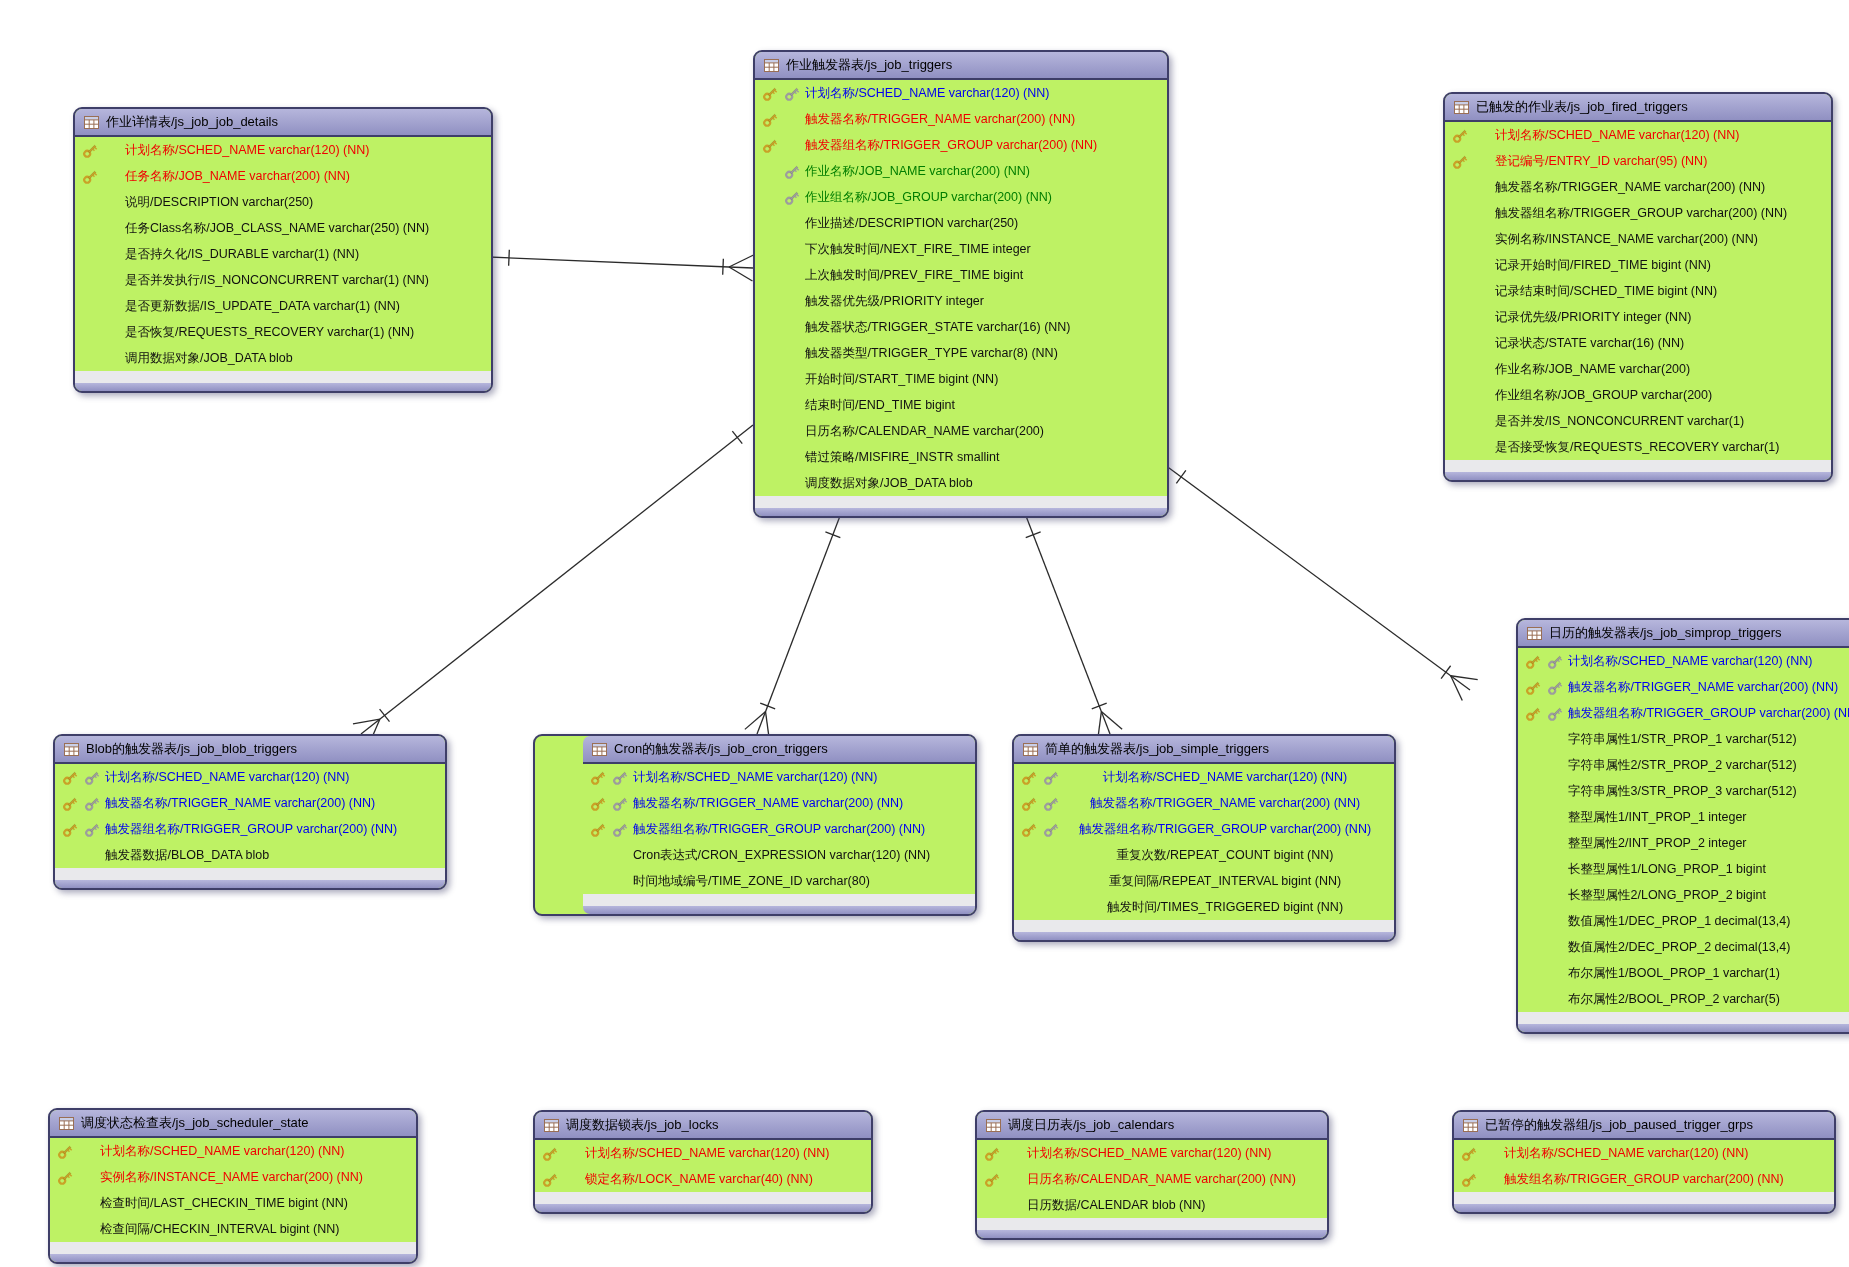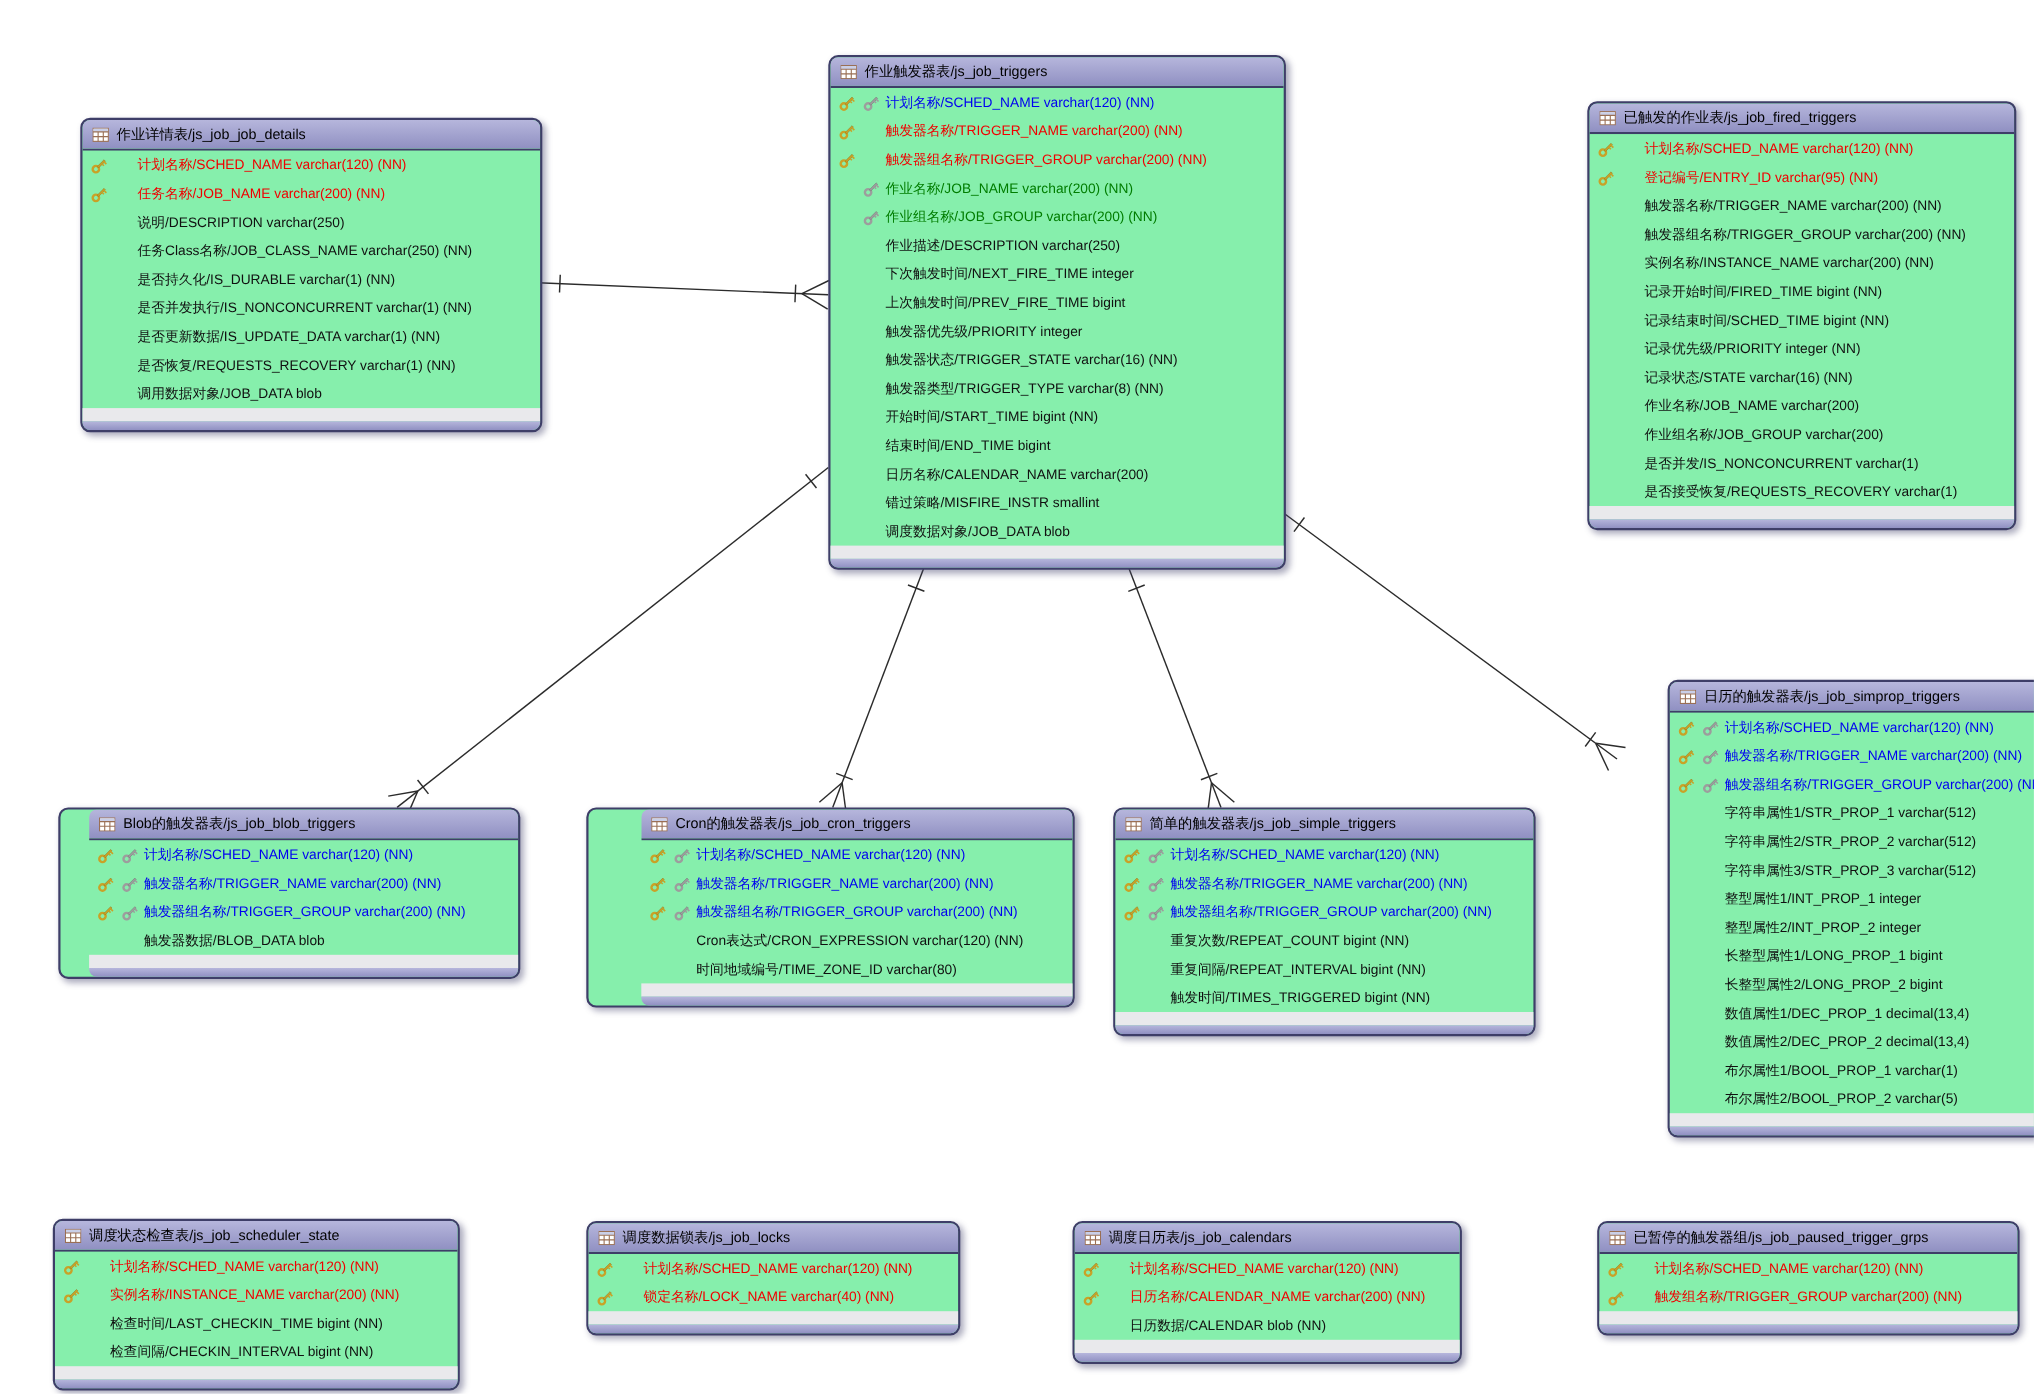--- a/index.html
+++ b/index.html
@@ -3,21 +3,21 @@
 <meta charset="utf-8">
 <style>
   html,body{margin:0;padding:0;}
   body{
     width:1849px;height:1267px;position:relative;background:#ffffff;
     font-family:"Liberation Sans","DejaVu Sans",sans-serif;overflow:hidden;
   }
   #rel-layer{position:absolute;left:0;top:0;z-index:1;}
   #rel-layer line{stroke:#2b2b2b;stroke-width:1.3;fill:none;}
   .db-table{
-    position:absolute;background:#86efac;border:2px solid #3e3e68;border-radius:9px;
+    position:absolute;background:#bef264;border:2px solid #3e3e68;border-radius:9px;
     box-shadow:3px 3px 6px rgba(70,70,110,.45);z-index:2;
   }
   .hd{
     height:26px;display:flex;align-items:center;gap:7px;padding:0 9px;
     background:linear-gradient(#b6b6dc,#9090c2);
     border-bottom:2px solid #3e3e68;border-radius:7px 7px 0 0;
     font-size:13px;color:#000;white-space:nowrap;
   }
   .hd .ticon{display:inline-flex;flex:0 0 auto;}
   .row{position:relative;height:26px;line-height:26px;padding-left:50px;padding-right:8px;
@@ -298,21 +298,21 @@
       <div class="row c-black"><span>整型属性2/INT_PROP_2 integer</span></div>
       <div class="row c-black"><span>长整型属性1/LONG_PROP_1 bigint</span></div>
       <div class="row c-black"><span>长整型属性2/LONG_PROP_2 bigint</span></div>
       <div class="row c-black"><span>数值属性1/DEC_PROP_1 decimal(13,4)</span></div>
       <div class="row c-black"><span>数值属性2/DEC_PROP_2 decimal(13,4)</span></div>
       <div class="row c-black"><span>布尔属性1/BOOL_PROP_1 varchar(1)</span></div>
       <div class="row c-black"><span>布尔属性2/BOOL_PROP_2 varchar(5)</span></div>
       <div class="strip"></div>
       <div class="foot"></div>
     </div>
-    <div class="db-table" style="left: 53px; top: 734px; width: 390px; padding-left: 26px;">
+    <div class="db-table" style="left: 53px; top: 734px; width: 390px;">
       <div class="hd">
         <span class="ticon">
           <svg viewBox="0 0 15 13" width="15" height="13">
             <rect x="0.5" y="0.5" width="14" height="12" fill="#ffffff" stroke="#9a6f55"></rect>
             <rect x="1" y="1" width="13" height="2.8" fill="#c9cfe8"></rect>
             <line x1="0.5" y1="3.9" x2="14.5" y2="3.9" stroke="#9a6f55"></line>
             <line x1="5.2" y1="3.9" x2="5.2" y2="12.5" stroke="#9a6f55"></line>
             <line x1="9.9" y1="3.9" x2="9.9" y2="12.5" stroke="#9a6f55"></line>
             <line x1="0.5" y1="8.2" x2="14.5" y2="8.2" stroke="#9a6f55"></line>
           </svg>
@@ -425,21 +425,21 @@
               <rect x="6.6" y="7.15" width="8.7" height="1.8" fill="#9d9d9d" stroke="#6f6f6f" stroke-width="0.4"></rect>
               <rect x="10.7" y="8.6" width="1.4" height="2.3" fill="#9d9d9d"></rect>
               <rect x="13.2" y="8.6" width="1.5" height="2.9" fill="#9d9d9d"></rect>
             </g>
           </svg></span><span>触发器组名称/TRIGGER_GROUP varchar(200) (NN)</span></div>
       <div class="row c-black"><span>Cron表达式/CRON_EXPRESSION varchar(120) (NN)</span></div>
       <div class="row c-black"><span>时间地域编号/TIME_ZONE_ID varchar(80)</span></div>
       <div class="strip"></div>
       <div class="foot"></div>
     </div>
-    <div class="db-table" style="left: 1012px; top: 734px; width: 380px;">
+    <div class="db-table" style="left: 1012px; top: 734px; width: 380px; text-align: center;">
       <div class="hd">
         <span class="ticon">
           <svg viewBox="0 0 15 13" width="15" height="13">
             <rect x="0.5" y="0.5" width="14" height="12" fill="#ffffff" stroke="#9a6f55"></rect>
             <rect x="1" y="1" width="13" height="2.8" fill="#c9cfe8"></rect>
             <line x1="0.5" y1="3.9" x2="14.5" y2="3.9" stroke="#9a6f55"></line>
             <line x1="5.2" y1="3.9" x2="5.2" y2="12.5" stroke="#9a6f55"></line>
             <line x1="9.9" y1="3.9" x2="9.9" y2="12.5" stroke="#9a6f55"></line>
             <line x1="0.5" y1="8.2" x2="14.5" y2="8.2" stroke="#9a6f55"></line>
           </svg>

